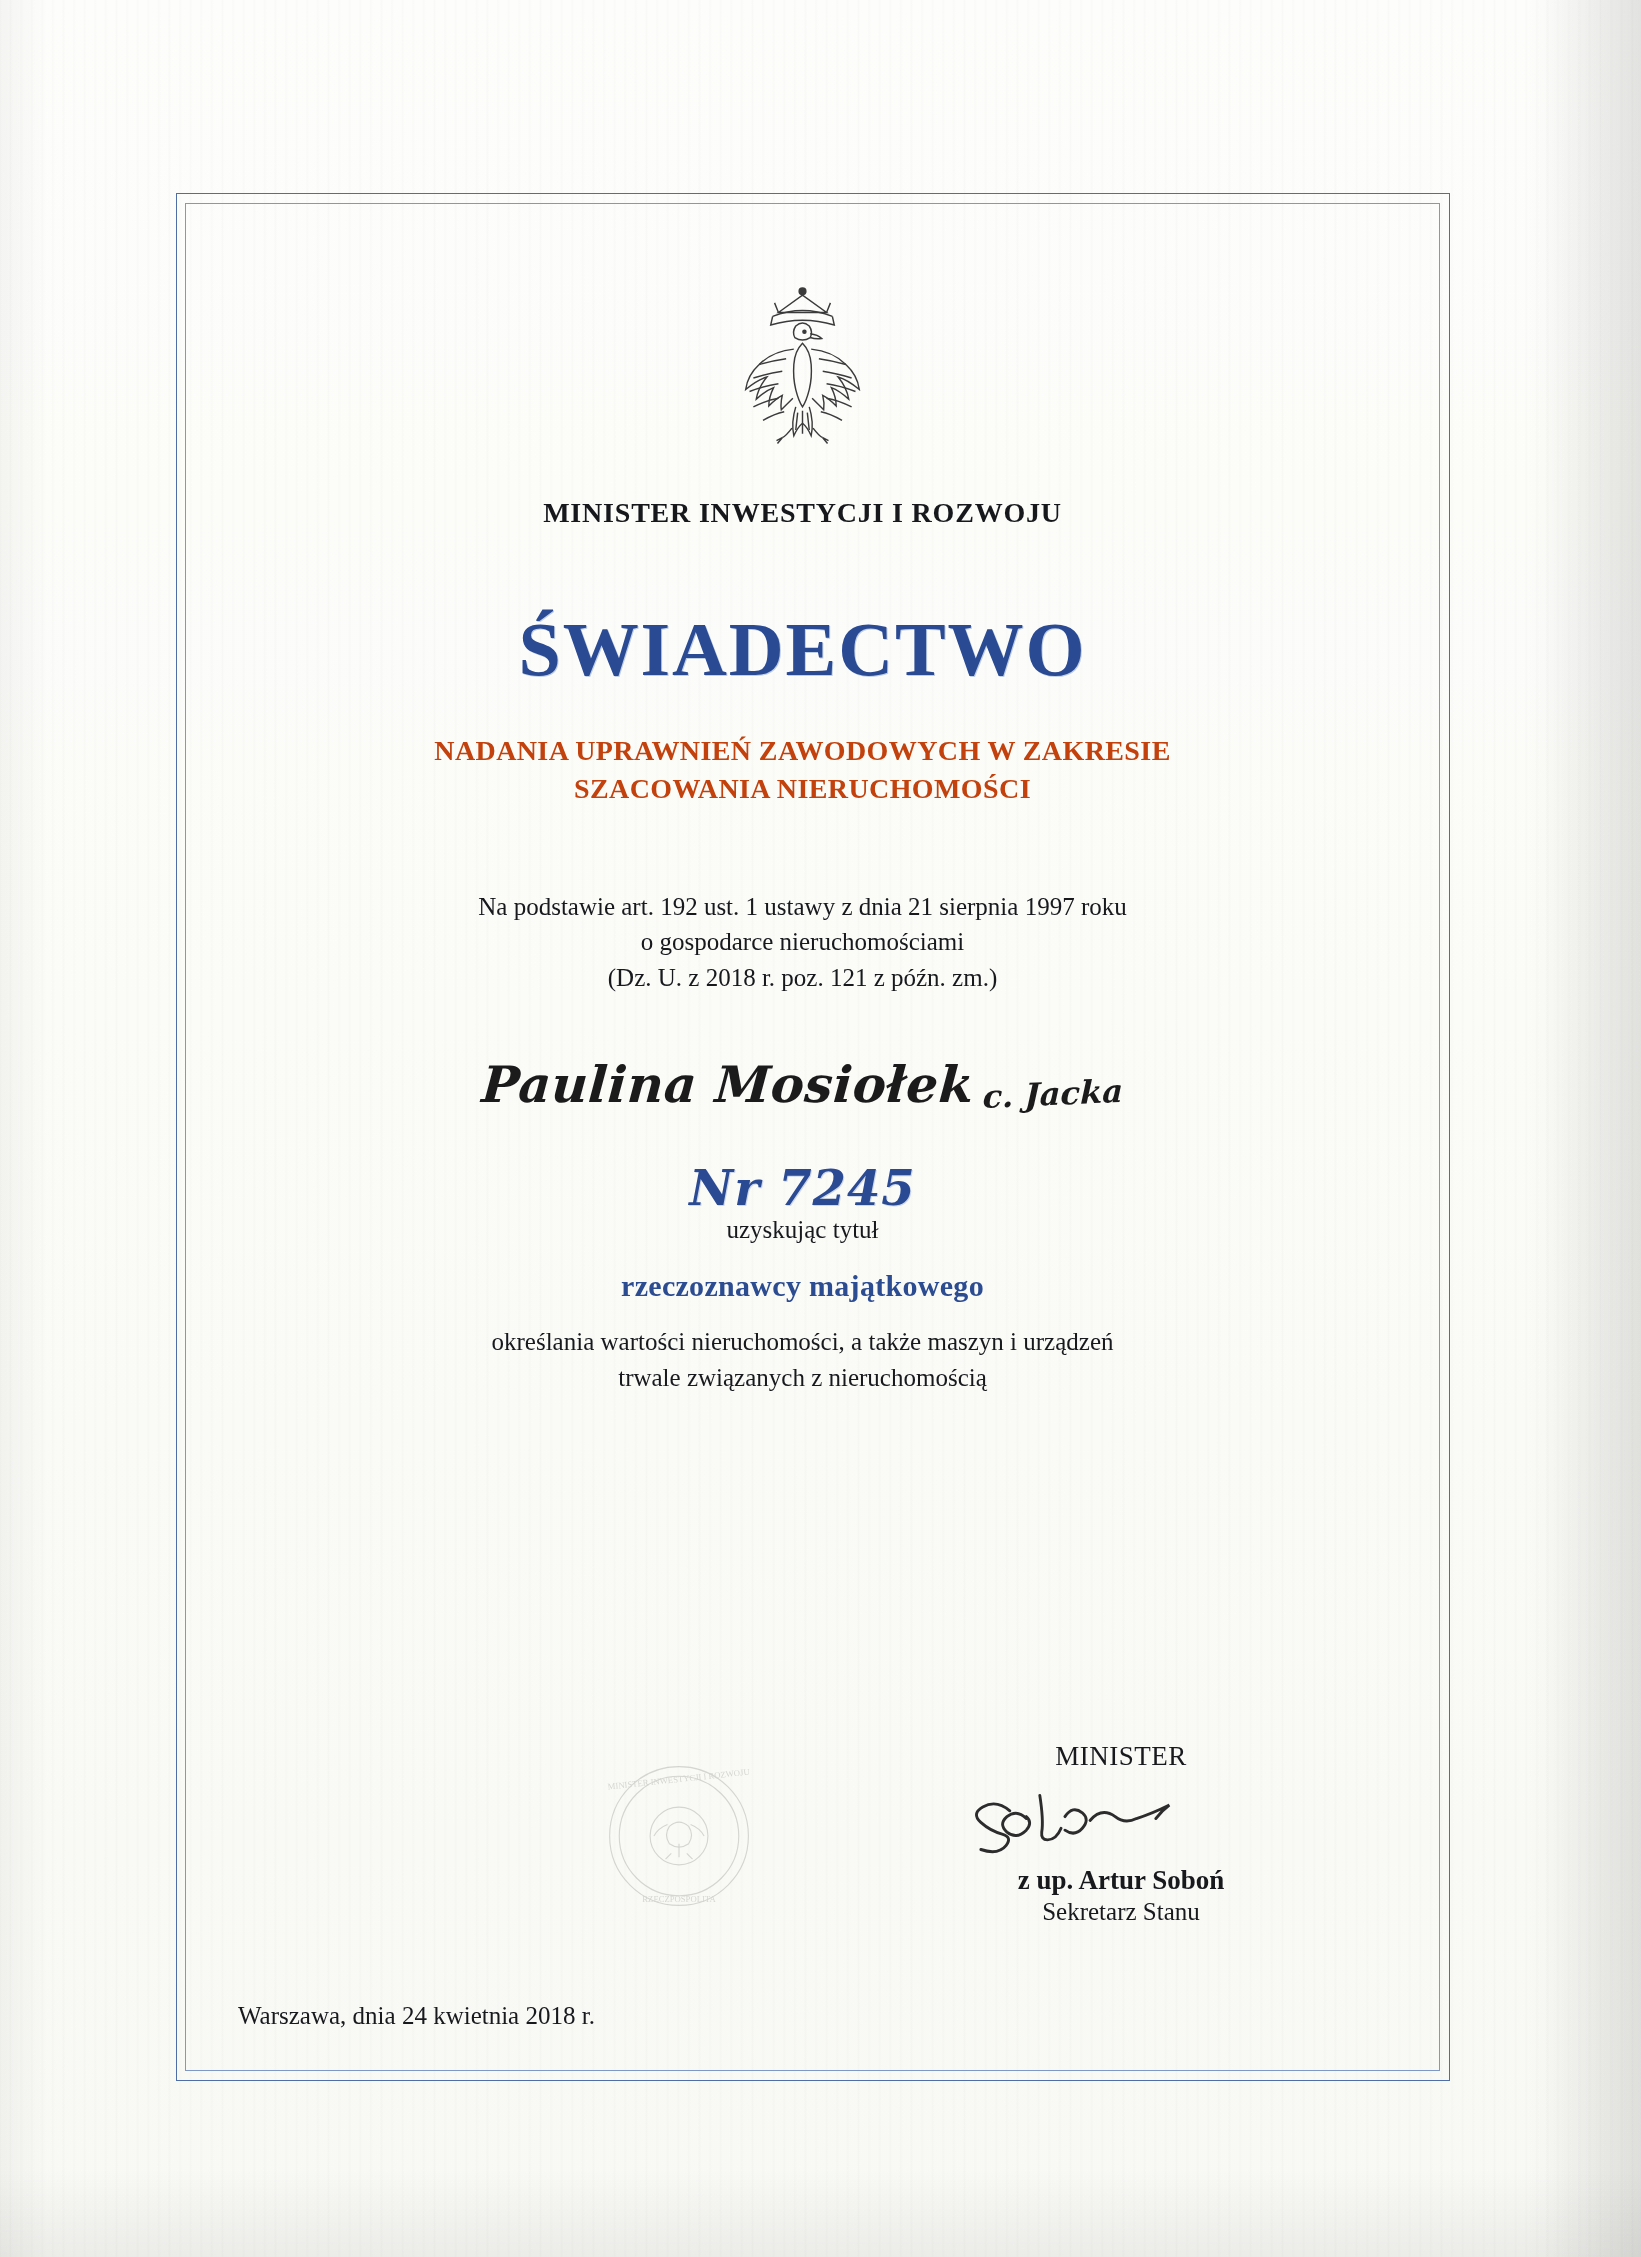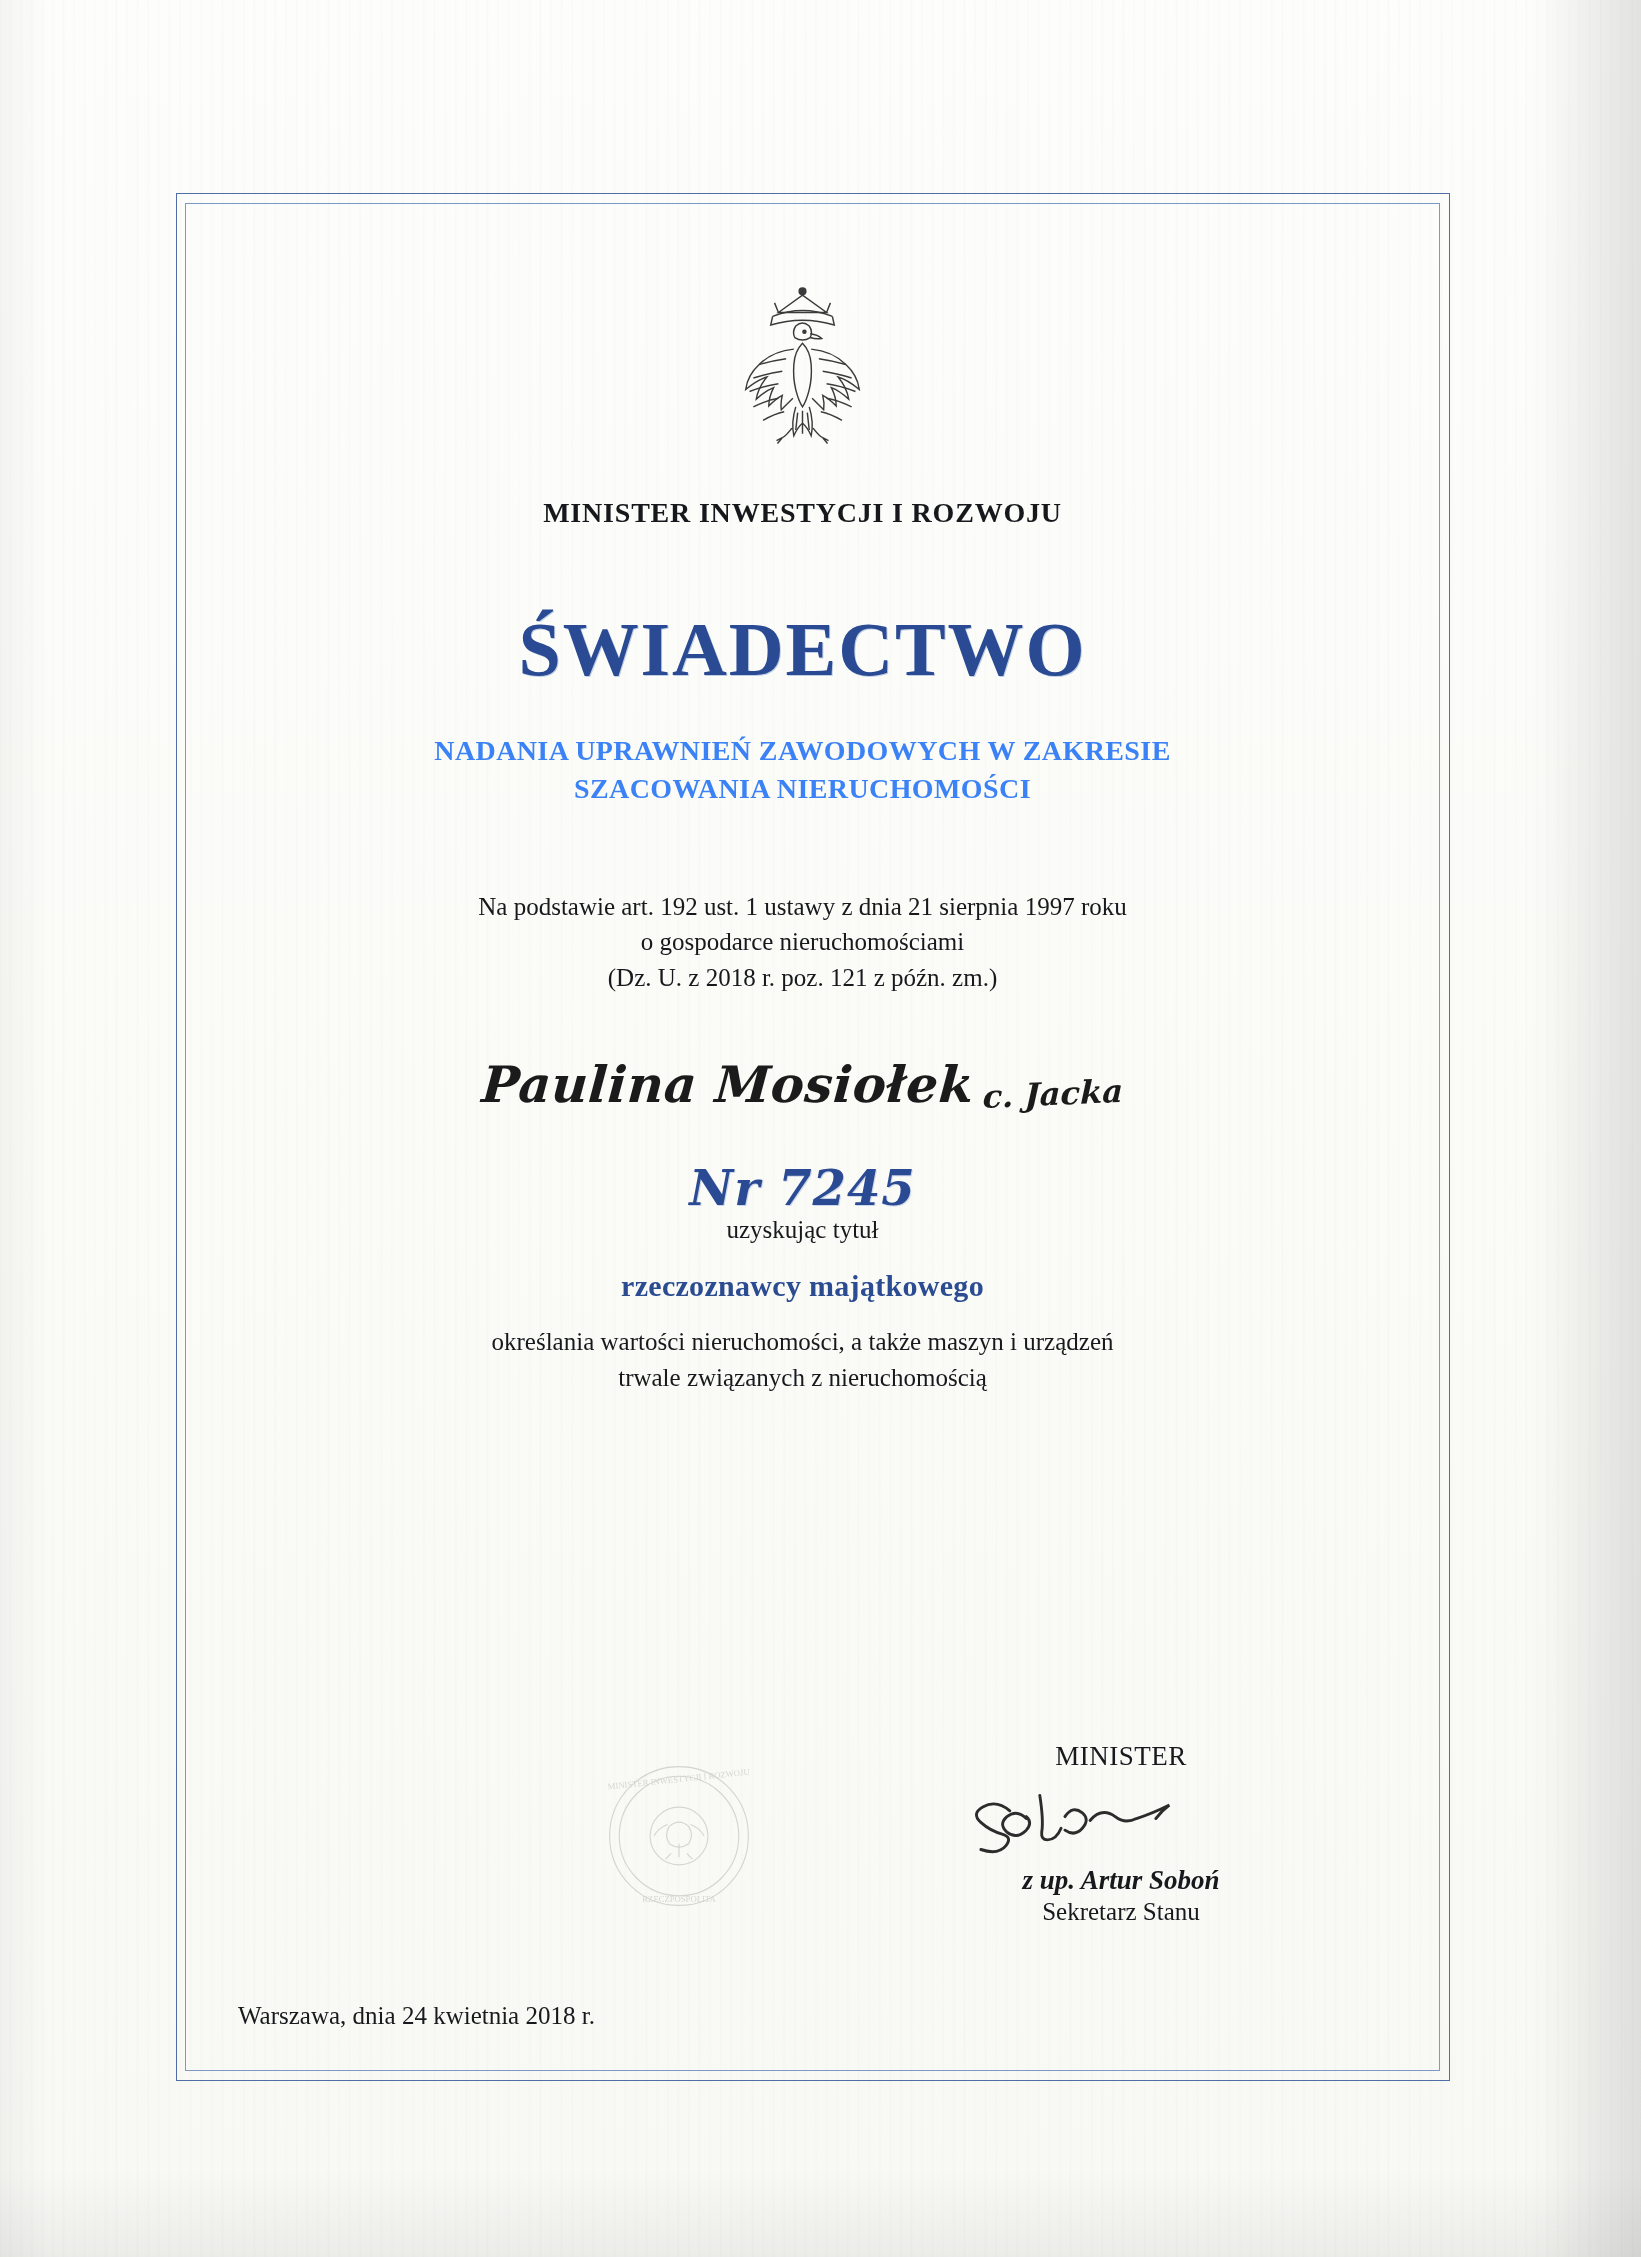--- a/index.html
+++ b/index.html
@@ -111,21 +111,21 @@
     text-shadow: 1px 1px 0 rgba(120,150,200,0.45), 1.9px 1.9px 1px rgba(255,255,255,0.5);
   }
 
   .subtitle {
     margin-top: 39px;
     font-family: "Liberation Serif", serif;
     font-weight: bold;
     font-size: 28px;
     line-height: 1.35;
     letter-spacing: 0.4px;
-    color: #3b82f6;
+    color: #c2410c;
   }
 
   .legal-basis {
     margin-top: 81px;
     font-size: 25px;
     line-height: 1.42;
     color: #17191d;
   }
 
   .holder-name-row {
@@ -223,21 +223,20 @@
     color: #17191d;
     letter-spacing: 0.5px;
   }
   .signature-mark {
     height: 89px;
     margin-top: 3.9px;
   }
   .signature-mark svg { width: 100%; height: 100%; display: block; }
   .signer-name {
     font-family: "Liberation Serif", serif;
-    font-style: italic;
     font-weight: bold;
     font-size: 27px;
     color: #17191d;
   }
   .signer-role {
     margin-top: 2px;
     font-size: 25px;
     color: #17191d;
   }
 

